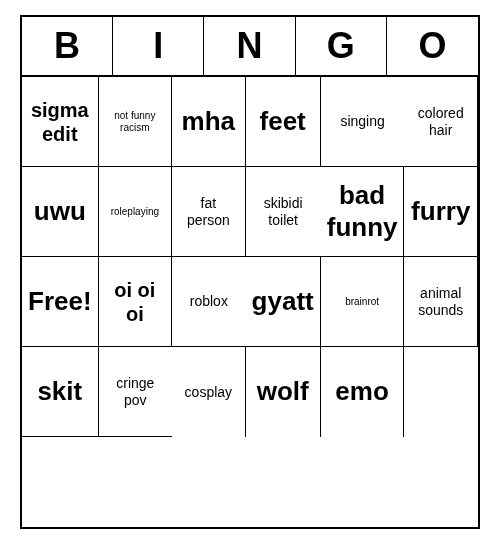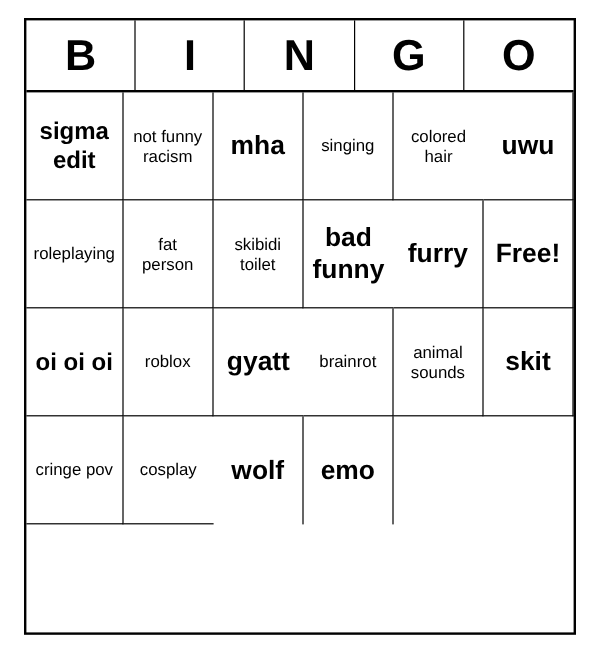--- a/index.html
+++ b/index.html
@@ -49,29 +49,29 @@
     .bingo-cell:nth-child(5n) {
       border-right: none;
     }
     .bingo-cell:nth-child(n+21) {
       border-bottom: none;
     }
     .cell-text {
       font-size: 14px;
     }
     .cell-text.large {
-      font-size: 22px;
+      font-size: 26px;
       font-weight: bold;
     }
     .cell-text.medium {
       font-size: 20px;
       font-weight: bold;
     }
     .cell-text.small {
-      font-size: 14px;
+      font-size: 10px;
     }
   </style>
 </head>
 <body>
 
 <div class="bingo-card">
   <div class="bingo-header">
   <div class="bingo-header-cell">B</div>
       <div class="bingo-header-cell">I</div>
       <div class="bingo-header-cell">N</div>
@@ -80,20 +80,23 @@
     </div>
   <div class="bingo-grid">
   <div class="bingo-cell">
         <span class="cell-text medium">sigma edit</span>
       </div>
       <div class="bingo-cell">
         <span class="cell-text small">not funny racism</span>
       </div>
       <div class="bingo-cell">
         <span class="cell-text large">mha</span>
+      </div>
+      <div class="bingo-cell">
+        <span class="cell-text large">feet</span>
       </div>
       <div class="bingo-cell">
         <span class="cell-text">singing</span>
       </div>
       <div class="bingo-cell">
         <span class="cell-text">colored hair</span>
       </div>
       <div class="bingo-cell">
         <span class="cell-text large">uwu</span>
       </div>

